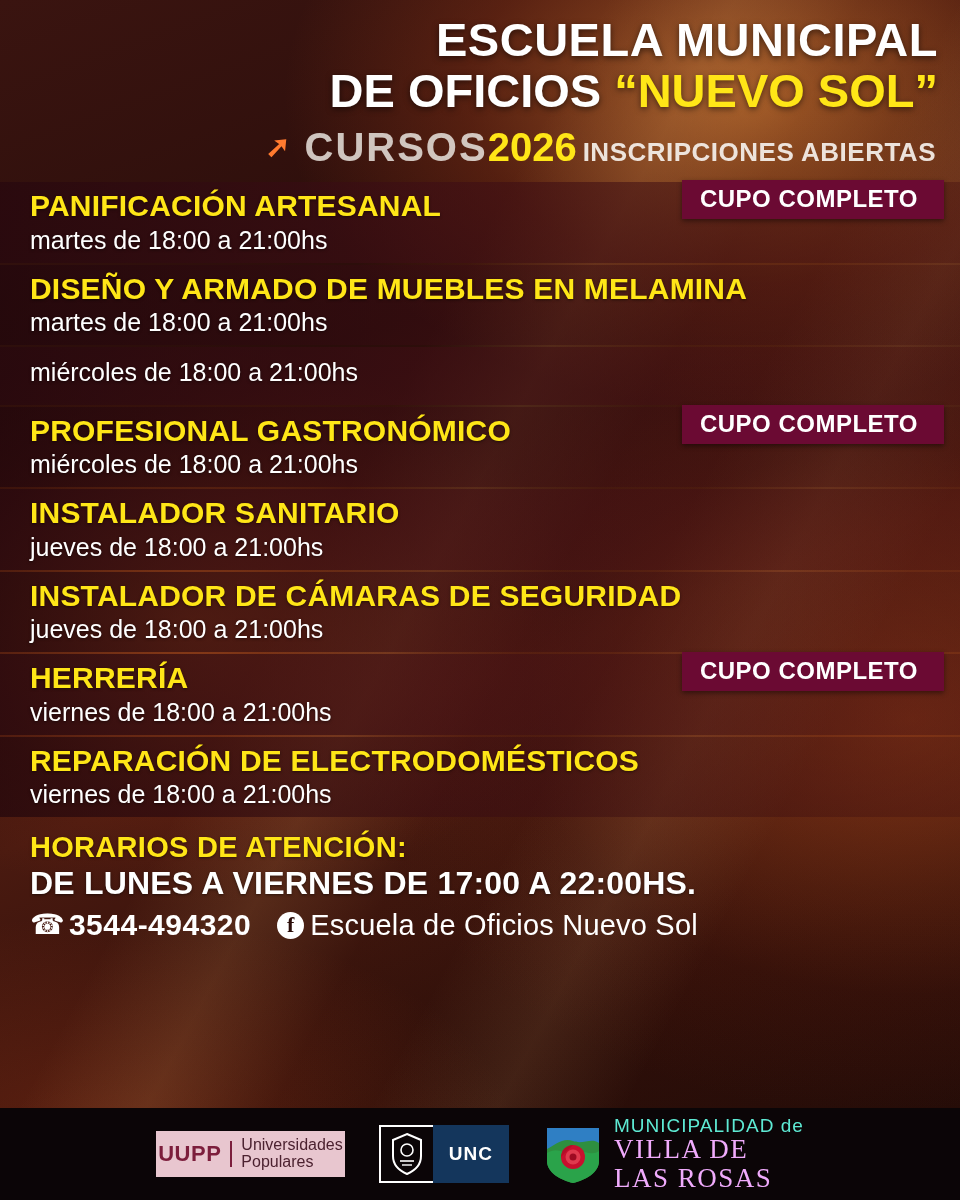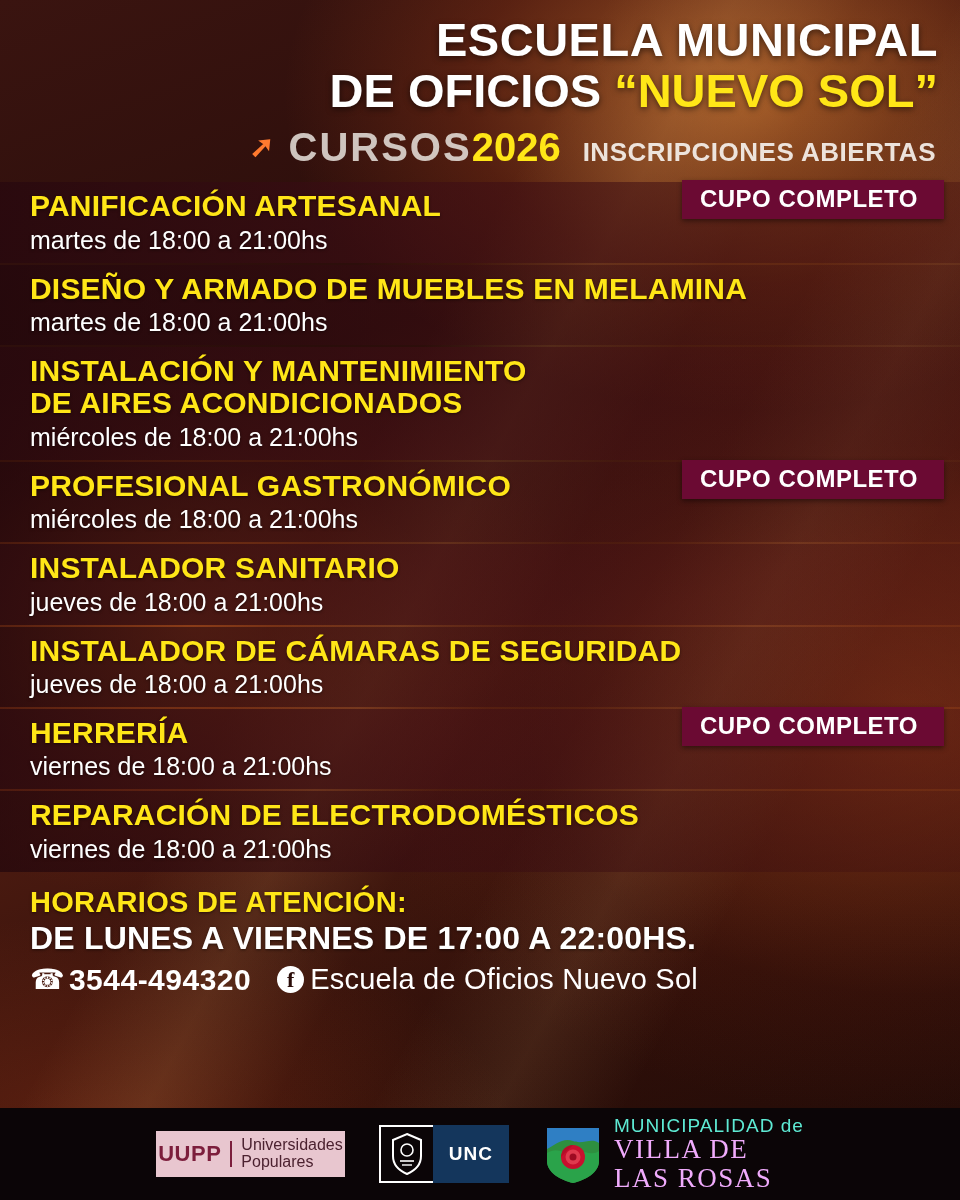--- a/index.html
+++ b/index.html
@@ -92,21 +92,21 @@
     font-size: 40px;
     font-weight: bold;
     color: #ffe617;
     letter-spacing: 0px;
   }
   .inscripciones {
     font-size: 26px;
     font-weight: bold;
     color: #f3ece6;
     letter-spacing: 0.5px;
-    margin-left: 22px;
+    margin-left: 6px;
     opacity: 0.95;
   }
 
   
   .courses {
     position: relative;
     z-index: 3;
     margin-top: 12px;
     display: flex;
     flex-direction: column;
@@ -324,22 +324,20 @@
     </div>
 
     <div class="course">
 
       <div class="course-name">DISEÑO Y ARMADO DE MUEBLES EN MELAMINA</div>
       <div class="course-time">martes de 18:00 a 21:00hs</div>
     </div>
 
     <div class="course">
 
-      <div class="course-name" style="white-space: pre-line;">INSTALACIÓN Y MANTENIMIENTO
-DE AIRES ACONDICIONADOS</div>
       <div class="course-time">miércoles de 18:00 a 21:00hs</div>
     </div>
 
     <div class="course">
       <div class="badge">CUPO COMPLETO</div>
       <div class="course-name">PROFESIONAL GASTRONÓMICO</div>
       <div class="course-time">miércoles de 18:00 a 21:00hs</div>
     </div>
 
     <div class="course">

